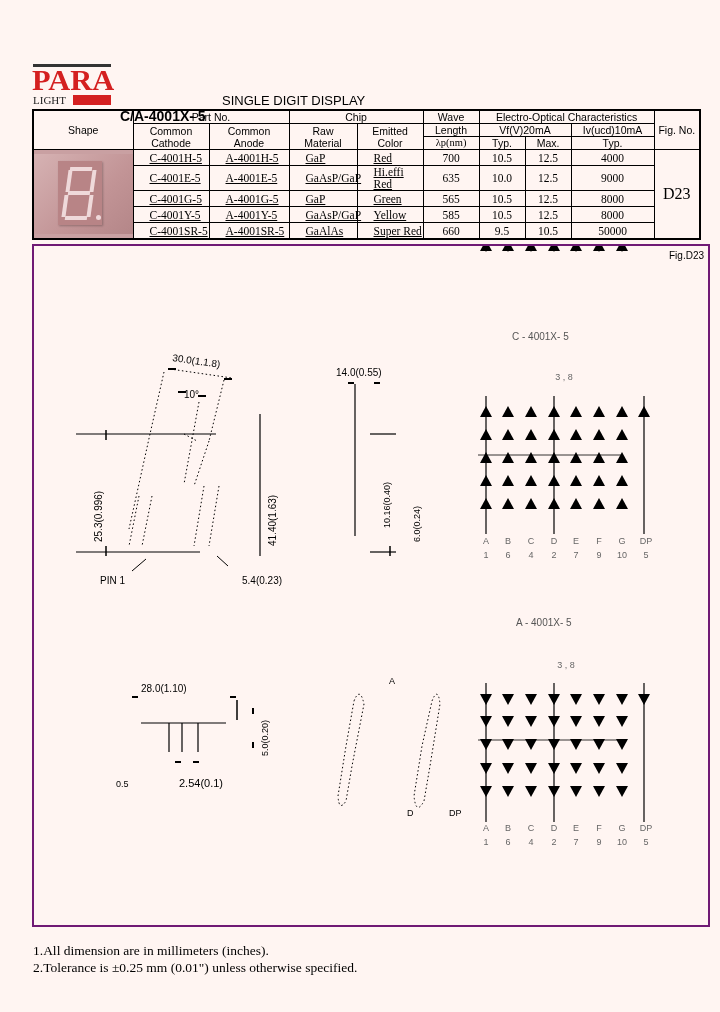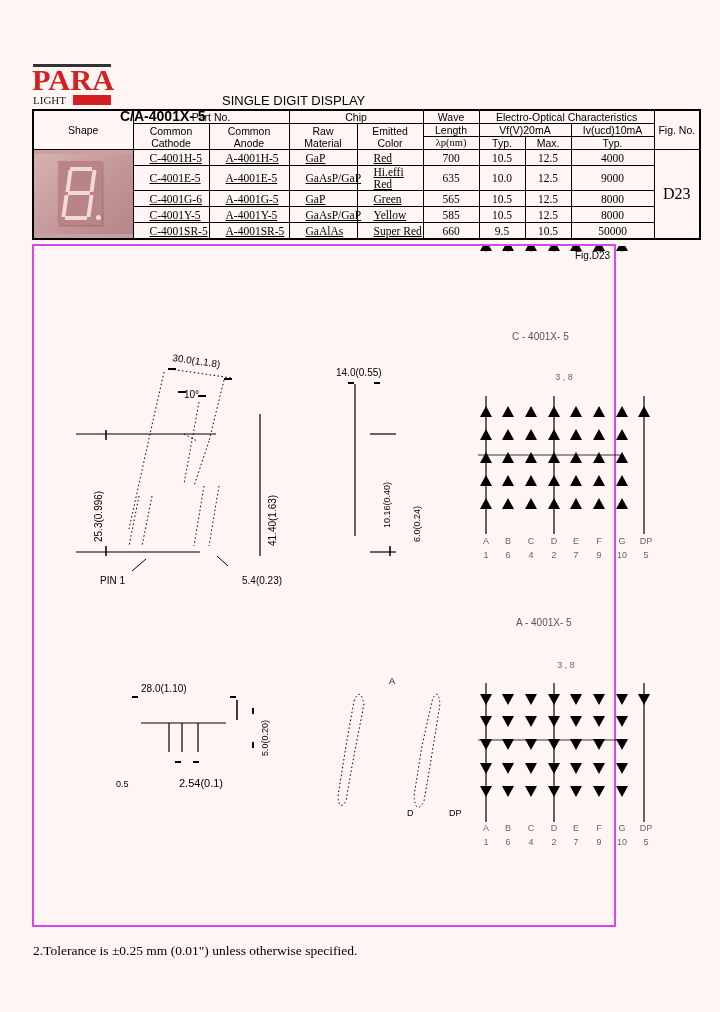--- a/index.html
+++ b/index.html
@@ -19,21 +19,21 @@
   table.spec { border:2px solid #000; }
   table.spec td.serif { font-family:"Liberation Serif", serif; font-size:11.5px; text-align:left; padding-left:16px; height:15px;text-decoration:underline; }
   table.spec td.num { font-family:"Liberation Serif", serif; font-size:11.5px; height:15px;text-align:center; }
   td.shape-cell { background:#c9a0a2; padding:0; }
   .digit-img { width:100%; height:80px; background:linear-gradient(135deg,#d6b2b3,#c29496 60%,#b48688); position:relative; }
   .digit-body { position:absolute; left:24px; top:7px; width:44px; height:64px; background:#b88486; box-shadow:1px 1px 2px rgba(0,0,0,0.25); }
   .seg { position:absolute; background:#efd9da; }
   .fig-cell { font-family:"Liberation Serif", serif; font-size:16px; }
 
   
-  .drawing { left:32px; top:244px; width:584px; height:683px; border:2px solid #d946ef; box-sizing:border-box; background:#fff5f2; }
+  .drawing { left:32px; top:244px; width:678px; height:683px; border:2px solid #701a75; box-sizing:border-box; background:#fff5f2; }
   .fig-label { right:4px; top:4px; font-size:10px; }
   .notes { left:33px; top:942px; font-family:"Liberation Serif", serif; font-size:13.5px; line-height:17px; }
   svg text { font-family:"Liberation Sans", sans-serif; }
 </style>
 </head>
 <body>
 
 <div class="abs logo-bar"></div>
 <div class="abs logo-para">PARA</div>
 <div class="abs logo-light">LIGHT</div>
@@ -107,21 +107,21 @@
     <td class="serif">C-4001E-5</td>
     <td class="serif">A-4001E-5</td>
     <td class="serif">GaAsP/GaP</td>
     <td class="serif">Hi.effi Red</td>
     <td class="num">635</td>
     <td class="num">10.0</td>
     <td class="num">12.5</td>
     <td class="num">9000</td>
   </tr>
   <tr>
-    <td class="serif">C-4001G-6</td>
+    <td class="serif">C-4001G-5</td>
     <td class="serif">A-4001G-5</td>
     <td class="serif">GaP</td>
     <td class="serif">Green</td>
     <td class="num">565</td>
     <td class="num">10.5</td>
     <td class="num">12.5</td>
     <td class="num">8000</td>
   </tr>
   <tr>
     <td class="serif">C-4001Y-5</td>
@@ -337,14 +337,15 @@
       <text x="542" y="599">7</text>
       <text x="565" y="599">9</text>
       <text x="588" y="599">10</text>
       <text x="612" y="599">5</text>
     </g>
     <text x="532" y="422" font-size="9" fill="#666" text-anchor="middle">3 , 8</text>
   </svg>
 </div>
 
 <div class="abs notes">
+  <div>1.All dimension are in millimeters (inches).</div>
   <div>2.Tolerance is  ±0.25 mm (0.01") unless otherwise specified.</div>
 </div>
 
 </body></html>

